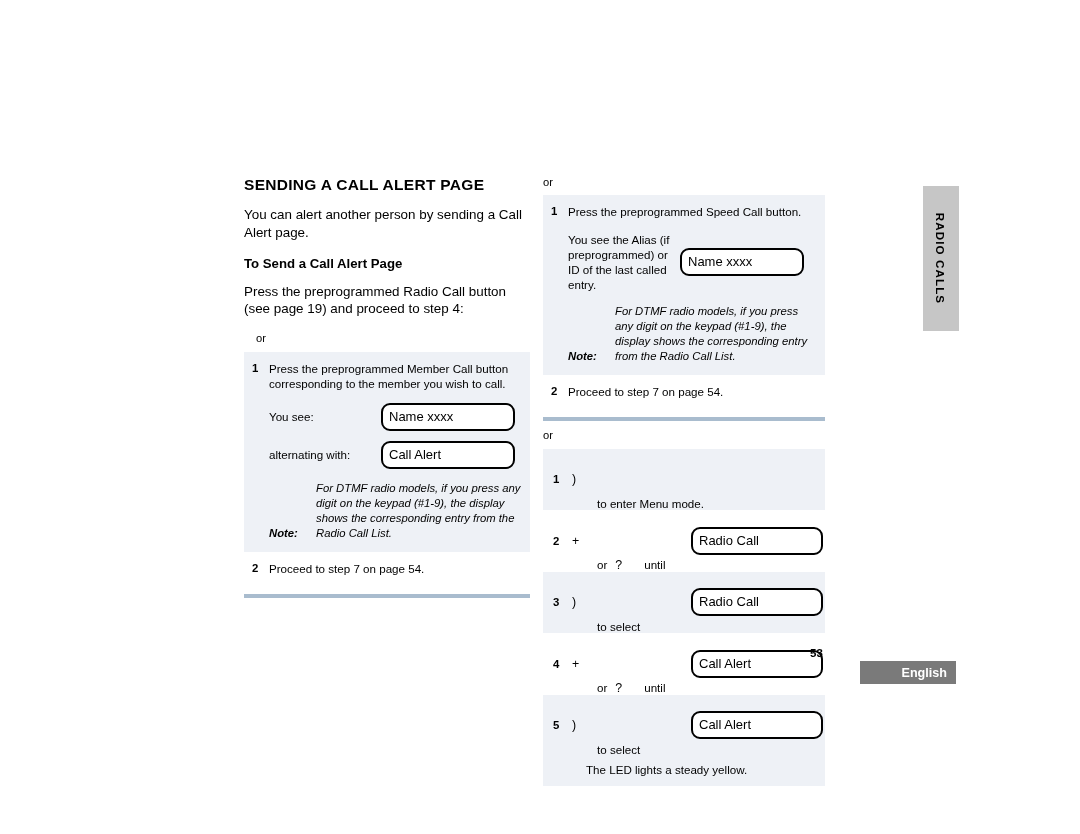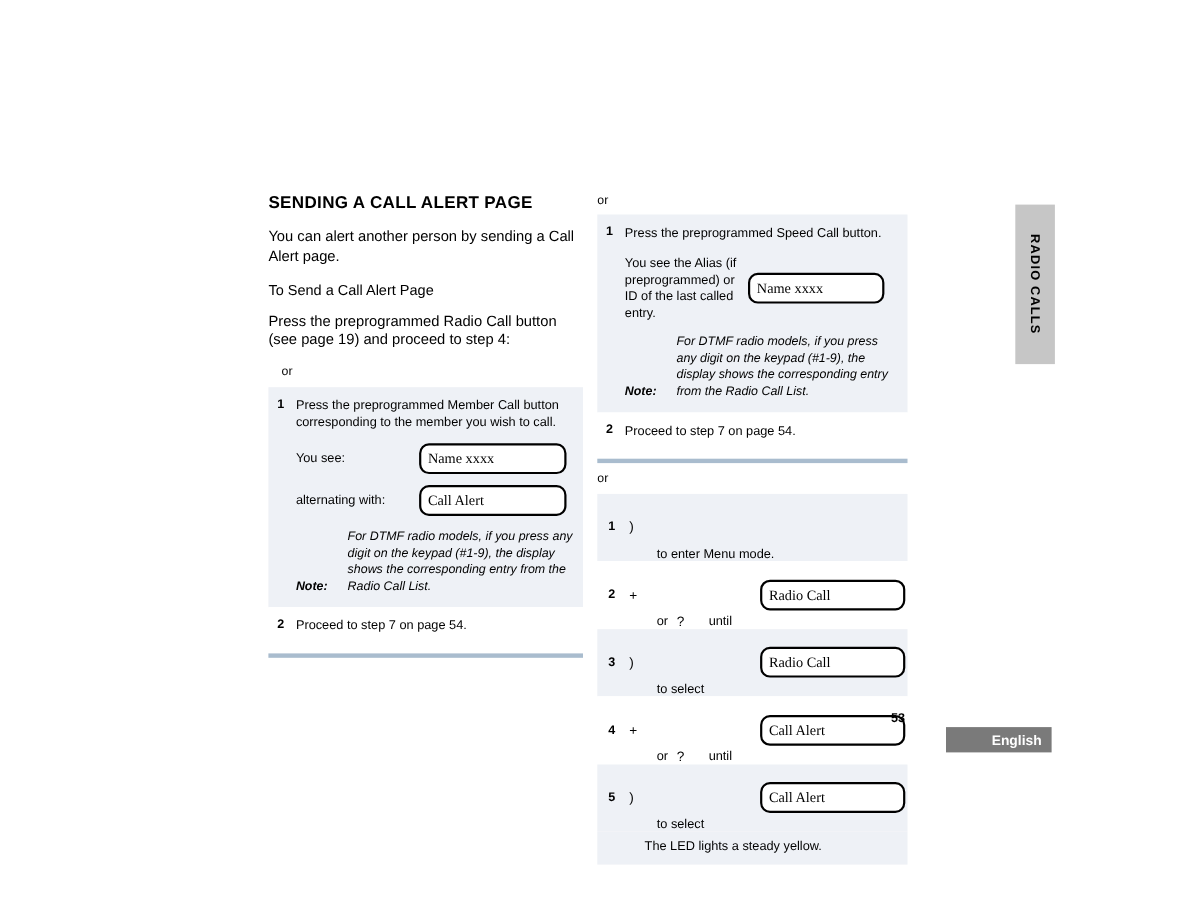--- a/index.html
+++ b/index.html
@@ -46,21 +46,21 @@
     margin: 0 0 13px 0;
     line-height: 1.1;
   }
   .body-para {
     font-size: 13.4px;
     line-height: 1.33;
     margin: 0 0 14px 0;
   }
   .h2 {
     font-size: 13.2px;
-    font-weight: normal;
+    font-weight: bold;
     margin: 0 0 11px 0;
     line-height: 1.2;
   }
   .or-label {
     font-size: 11.2px;
     line-height: 1.2;
     margin: 0 0 6px 12px;
   }
   .or-label.tight { margin-left: 0px; }
 
@@ -128,21 +128,20 @@
   .lcd {
     display: inline-block;
     border: 2.2px solid #000;
     border-radius: 9px;
     background: #ffffff;
     font-size: 13px;
     line-height: 1;
     padding: 5px 26px 6px 6px;
     box-sizing: border-box;
     white-space: nowrap;
-    font-family: Liberation Serif, serif;
   }
   .lcd.w134 { width: 134px; }
   .lcd.w124 { width: 124px; }
   .lcd.w132 { width: 132px; }
 
   
   .menu-table { width: 100%; }
   .menu-row {
     display: flex;
     align-items: center;

